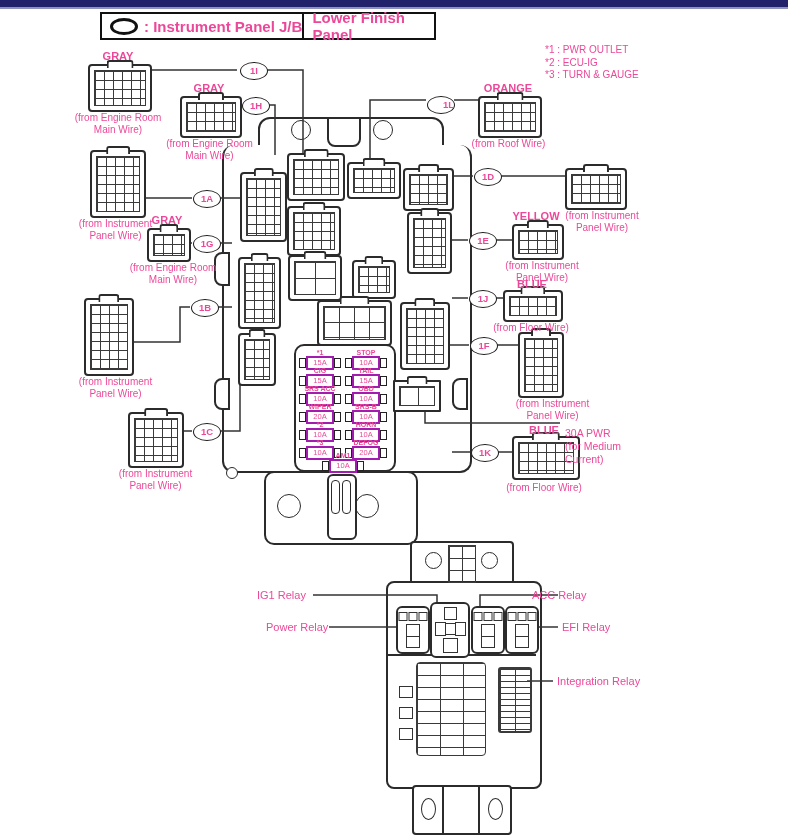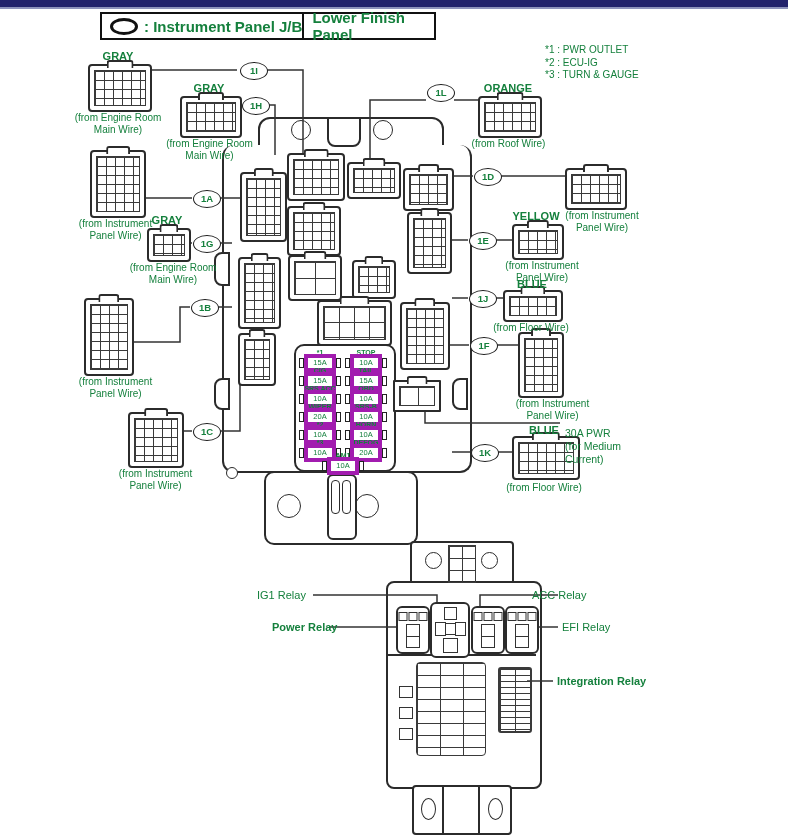--- a/index.html
+++ b/index.html
@@ -1,17 +1,17 @@
 <!DOCTYPE html>
 <html><head>
 <meta charset="utf-8">
 <style>
   html,body{margin:0;padding:0;background:#fff;}
   #stage{position:relative;width:788px;height:839px;background:#fff;overflow:hidden;
-         font-family:"Liberation Sans","DejaVu Sans",sans-serif;color:#15803d;}
+         font-family:"Liberation Sans","DejaVu Sans",sans-serif;color:#ec4899;}
   
   .topbar{position:absolute;left:0;top:0;width:788px;height:7px;background:#22226b;border-bottom:2px solid #8e93bb;}
   
   .hdr{position:absolute;left:100px;top:12px;width:332px;height:24px;border:2px solid #111;background:#fff;display:flex;align-items:center;}
   .hdr .cellL{flex:0 0 163px;display:flex;align-items:center;padding-left:8px;border-right:2px solid #111;height:100%;}
   .hdr .cellR{flex:1;padding-left:8px;font-weight:bold;font-size:15px;}
   .hdr .txt{font-weight:bold;font-size:15px;white-space:nowrap;}
   .oval{display:inline-block;width:22px;height:11px;border:3px solid #111;border-radius:50%;margin-right:6px;background:#fff;}
   
   .legend{position:absolute;left:545px;top:44px;font-size:10px;line-height:12.5px;}
@@ -30,21 +30,21 @@
   .cl{position:absolute;font-weight:bold;font-size:11px;text-align:center;z-index:5;}
   .cap{position:absolute;font-size:10px;line-height:11.5px;text-align:center;white-space:pre-line;z-index:5;}
   .co{position:absolute;width:26px;height:16px;border:1.5px solid #1c1c1c;border-radius:50%;background:#fff;
       font-size:9.5px;font-weight:bold;text-align:center;line-height:16px;z-index:5;}
   
   .fupanel{position:absolute;left:294px;top:344px;width:98px;height:124px;border:2px solid #2b2b2b;border-radius:10px;background:#fff;z-index:2;}
   .fu{position:absolute;width:42px;text-align:center;z-index:4;}
   .fu .fl{font-size:7px;font-weight:600;height:8px;line-height:8px;white-space:nowrap;}
   .fu .fb{display:flex;justify-content:center;align-items:center;height:11px;}
   .fu .sq{width:5px;height:8px;border:1px solid #222;background:#fff;}
-  .fu .fa{min-width:22px;height:10px;line-height:10px;border:4px solid #a21caf;font-size:7.5px;padding:0 1px;background:#fff;}
+  .fu .fa{min-width:22px;height:10px;line-height:10px;border:2px solid #a21caf;font-size:7.5px;padding:0 1px;background:#fff;}
   
   .note{position:absolute;font-size:10.5px;line-height:13px;white-space:pre-line;z-index:5;margin-top:24px;}
   .rlabel{position:absolute;font-size:11px;z-index:5;white-space:nowrap;}
   
   .rsock{position:absolute;border:2px solid #2b2b2b;border-radius:6px;background:#fff;z-index:4;}
   .rrow{position:absolute;top:4px;left:50%;transform:translateX(-50%);display:flex;gap:1px;}
   .rrow i{display:block;width:7px;height:7px;border:1px solid #333;background:#fff;}
   .rbot{position:absolute;top:16px;left:50%;transform:translateX(-50%);width:12px;height:22px;border:1px solid #333;
         background:linear-gradient(#333,#333) 0 50%/100% 1px no-repeat;}
   .xs{position:absolute;border:1.5px solid #333;background:#fff;}
@@ -125,21 +125,21 @@
     </div>
   <div class="cap" style="left:152px;top:138px;width:115px;">(from Engine Room
 Main Wire)</div>
   <div class="co" style="left:242px;top:97px;">1H</div>
 
   <div class="cl" style="left:468px;top:82px;width:80px;">ORANGE</div>
   <div class="ec" style="left:478px;top:96px;width:60px;height:38px;">
       <div class="grid"></div>
     </div>
   <div class="cap" style="left:466px;top:138px;width:85px;">(from Roof Wire)</div>
-  <div class="co" style="left:427px;top:84px;">1L</div>
+  <div class="co" style="left:427px;top:96px;text-align:right;">1L</div>
 
   <div class="ec" style="left:90px;top:150px;width:52px;height:64px;">
       <div class="grid"></div>
     </div>
   <div class="cap" style="left:48px;top:218px;width:135px;">(from Instrument
 Panel Wire)</div>
   <div class="co" style="left:193px;top:190px;">1A</div>
 
   <div class="cl" style="left:142px;top:214px;width:50px;">GRAY</div>
   <div class="ec" style="left:147px;top:228px;width:40px;height:30px;">
@@ -394,18 +394,18 @@
   <div class="xs" style="left:399px;top:686px;width:12px;height:10px;z-index:4;"></div>
   <div class="xs" style="left:399px;top:707px;width:12px;height:10px;z-index:4;"></div>
   <div class="xs" style="left:399px;top:728px;width:12px;height:10px;z-index:4;"></div>
 
   <div class="shape" style="left:412px;top:785px;width:96px;height:46px;border-radius:4px;"></div>
   <div class="shape" style="left:442px;top:785px;width:34px;height:46px;z-index:2;"></div>
   <div class="hole" style="left:421px;top:798px;width:13px;height:20px;"></div>
   <div class="hole" style="left:488px;top:798px;width:13px;height:20px;"></div>
 
   <div class="rlabel" style="left:257px;top:589px;">IG1 Relay</div>
-  <div class="rlabel" style="left:272px;top:621px;font-weight:bold;">Power Relay</div>
+  <div class="rlabel" style="left:266px;top:621px;">Power Relay</div>
   <div class="rlabel" style="left:532px;top:589px;">ACC Relay</div>
   <div class="rlabel" style="left:562px;top:621px;">EFI Relay</div>
-  <div class="rlabel" style="left:557px;top:675px;font-weight:bold;">Integration Relay</div>
+  <div class="rlabel" style="left:557px;top:675px;">Integration Relay</div>
 
 </div>
 
 </body></html>

